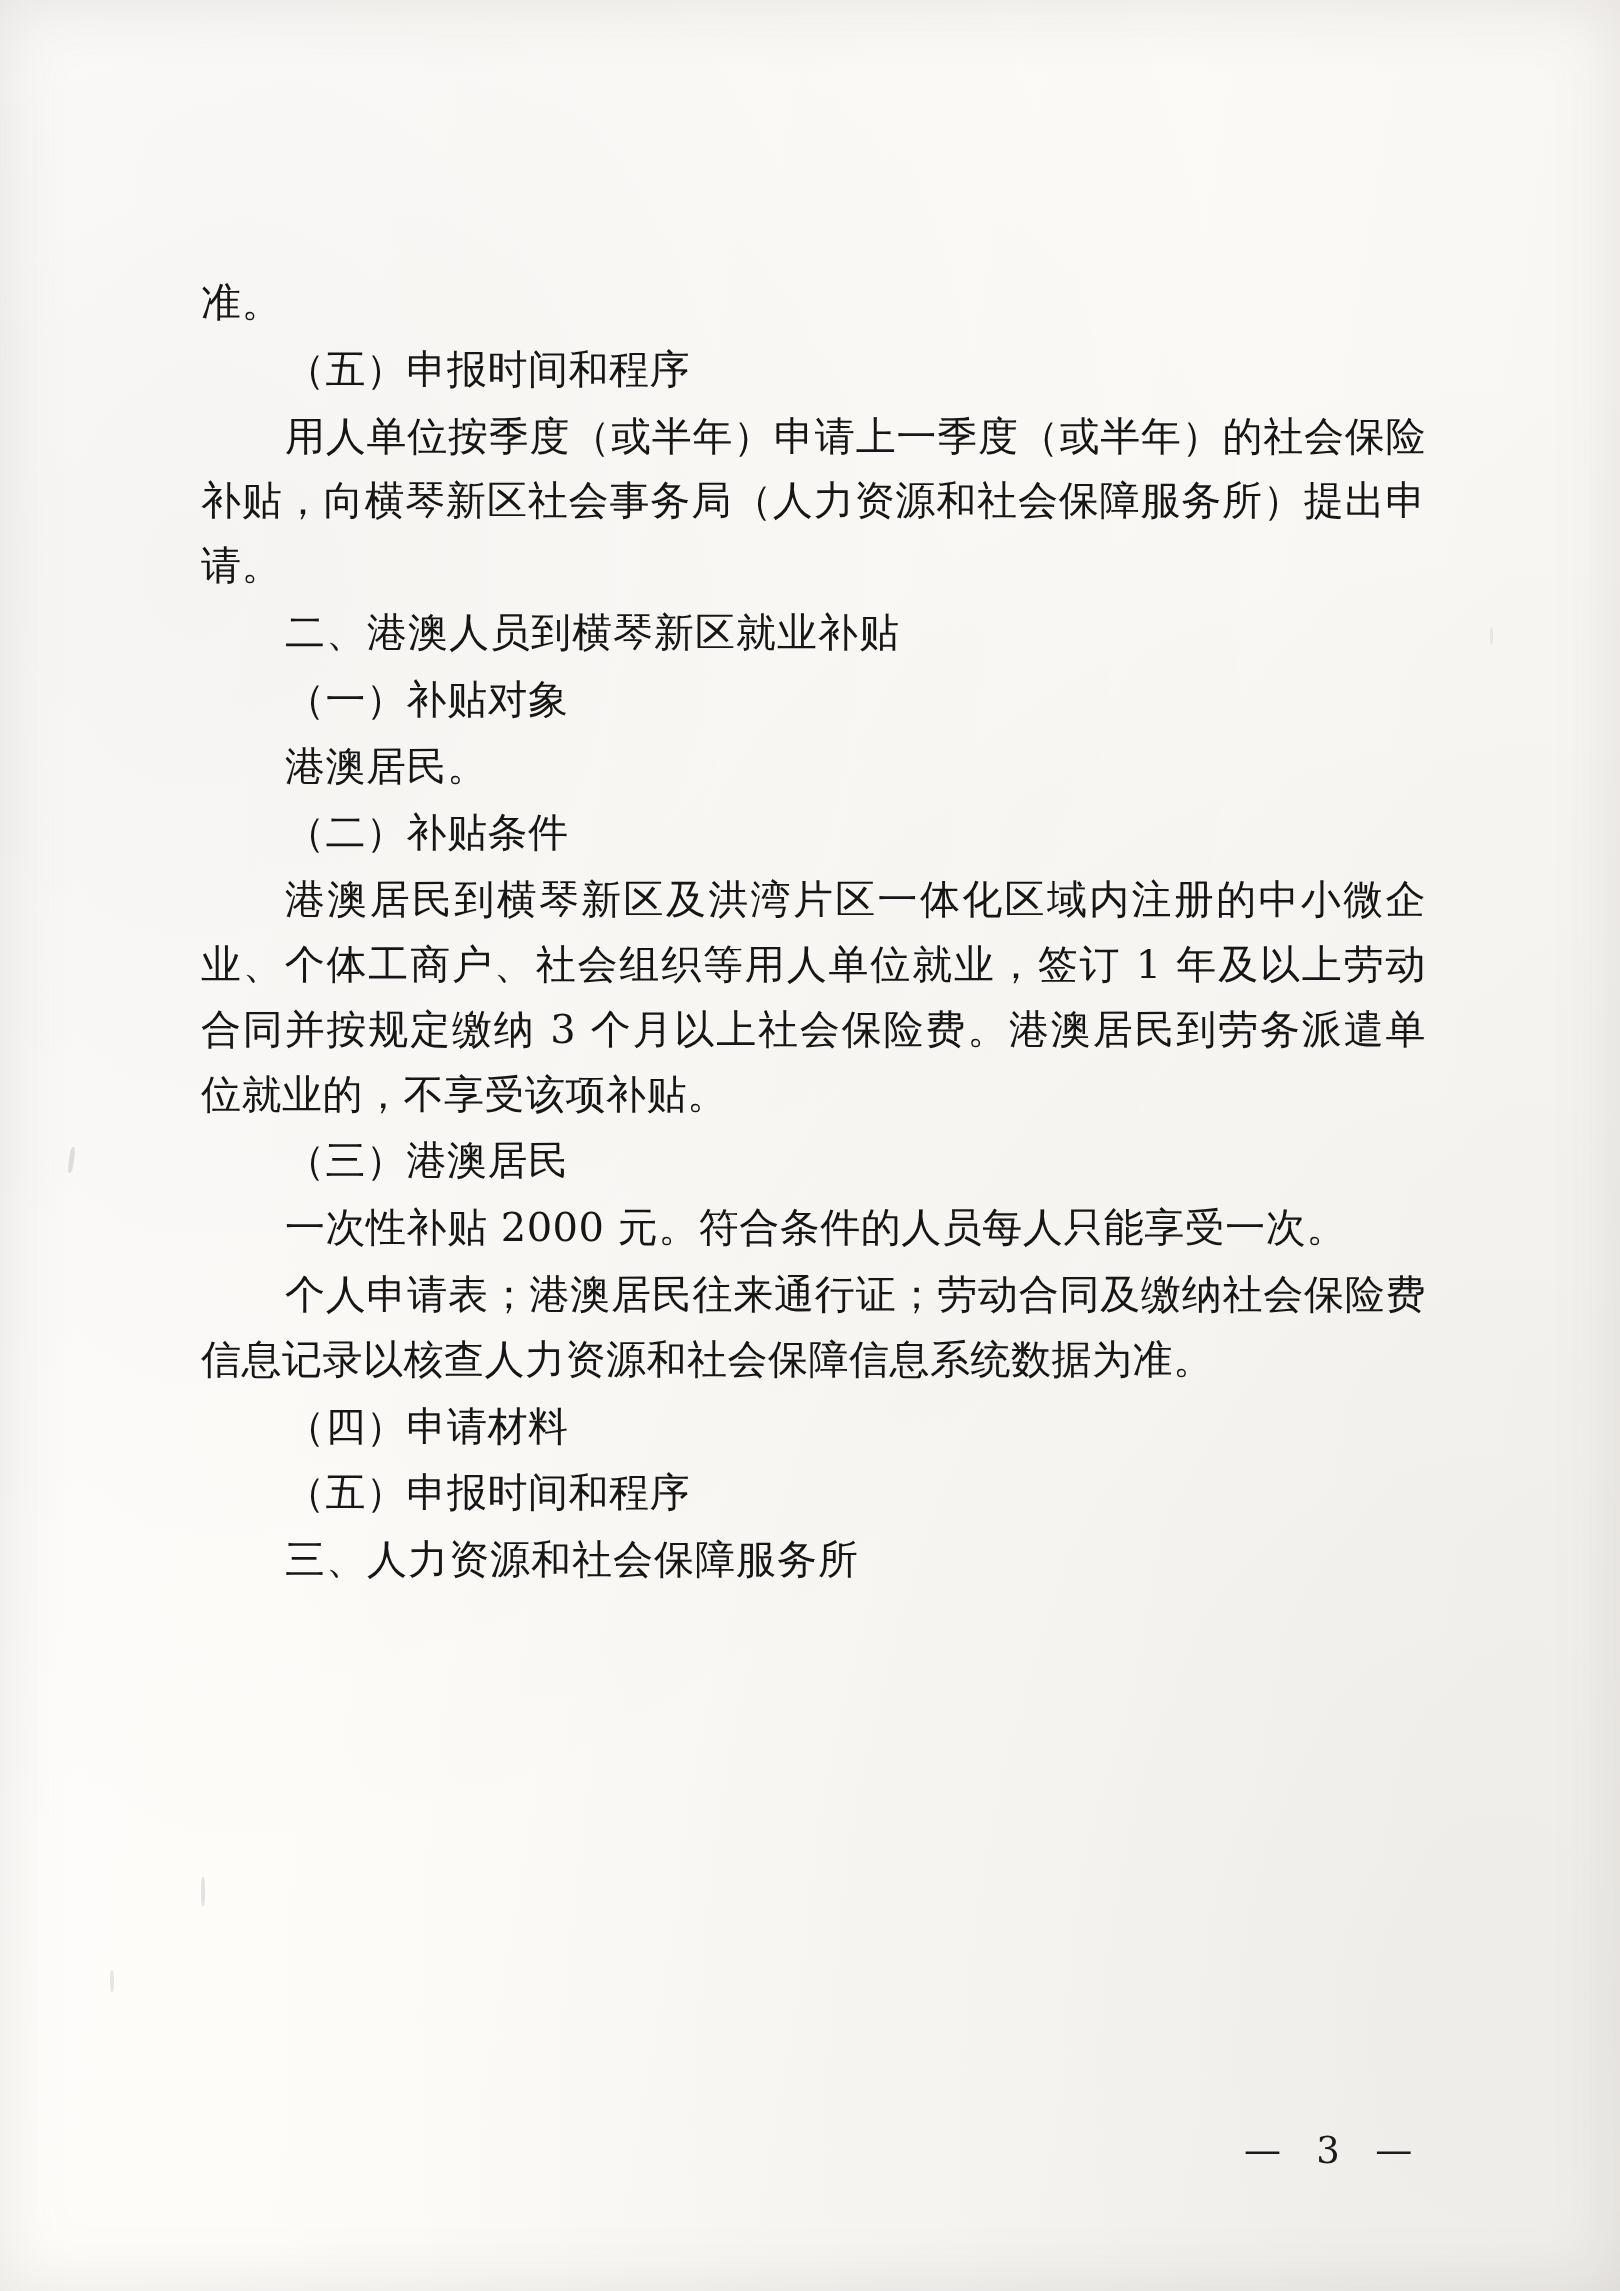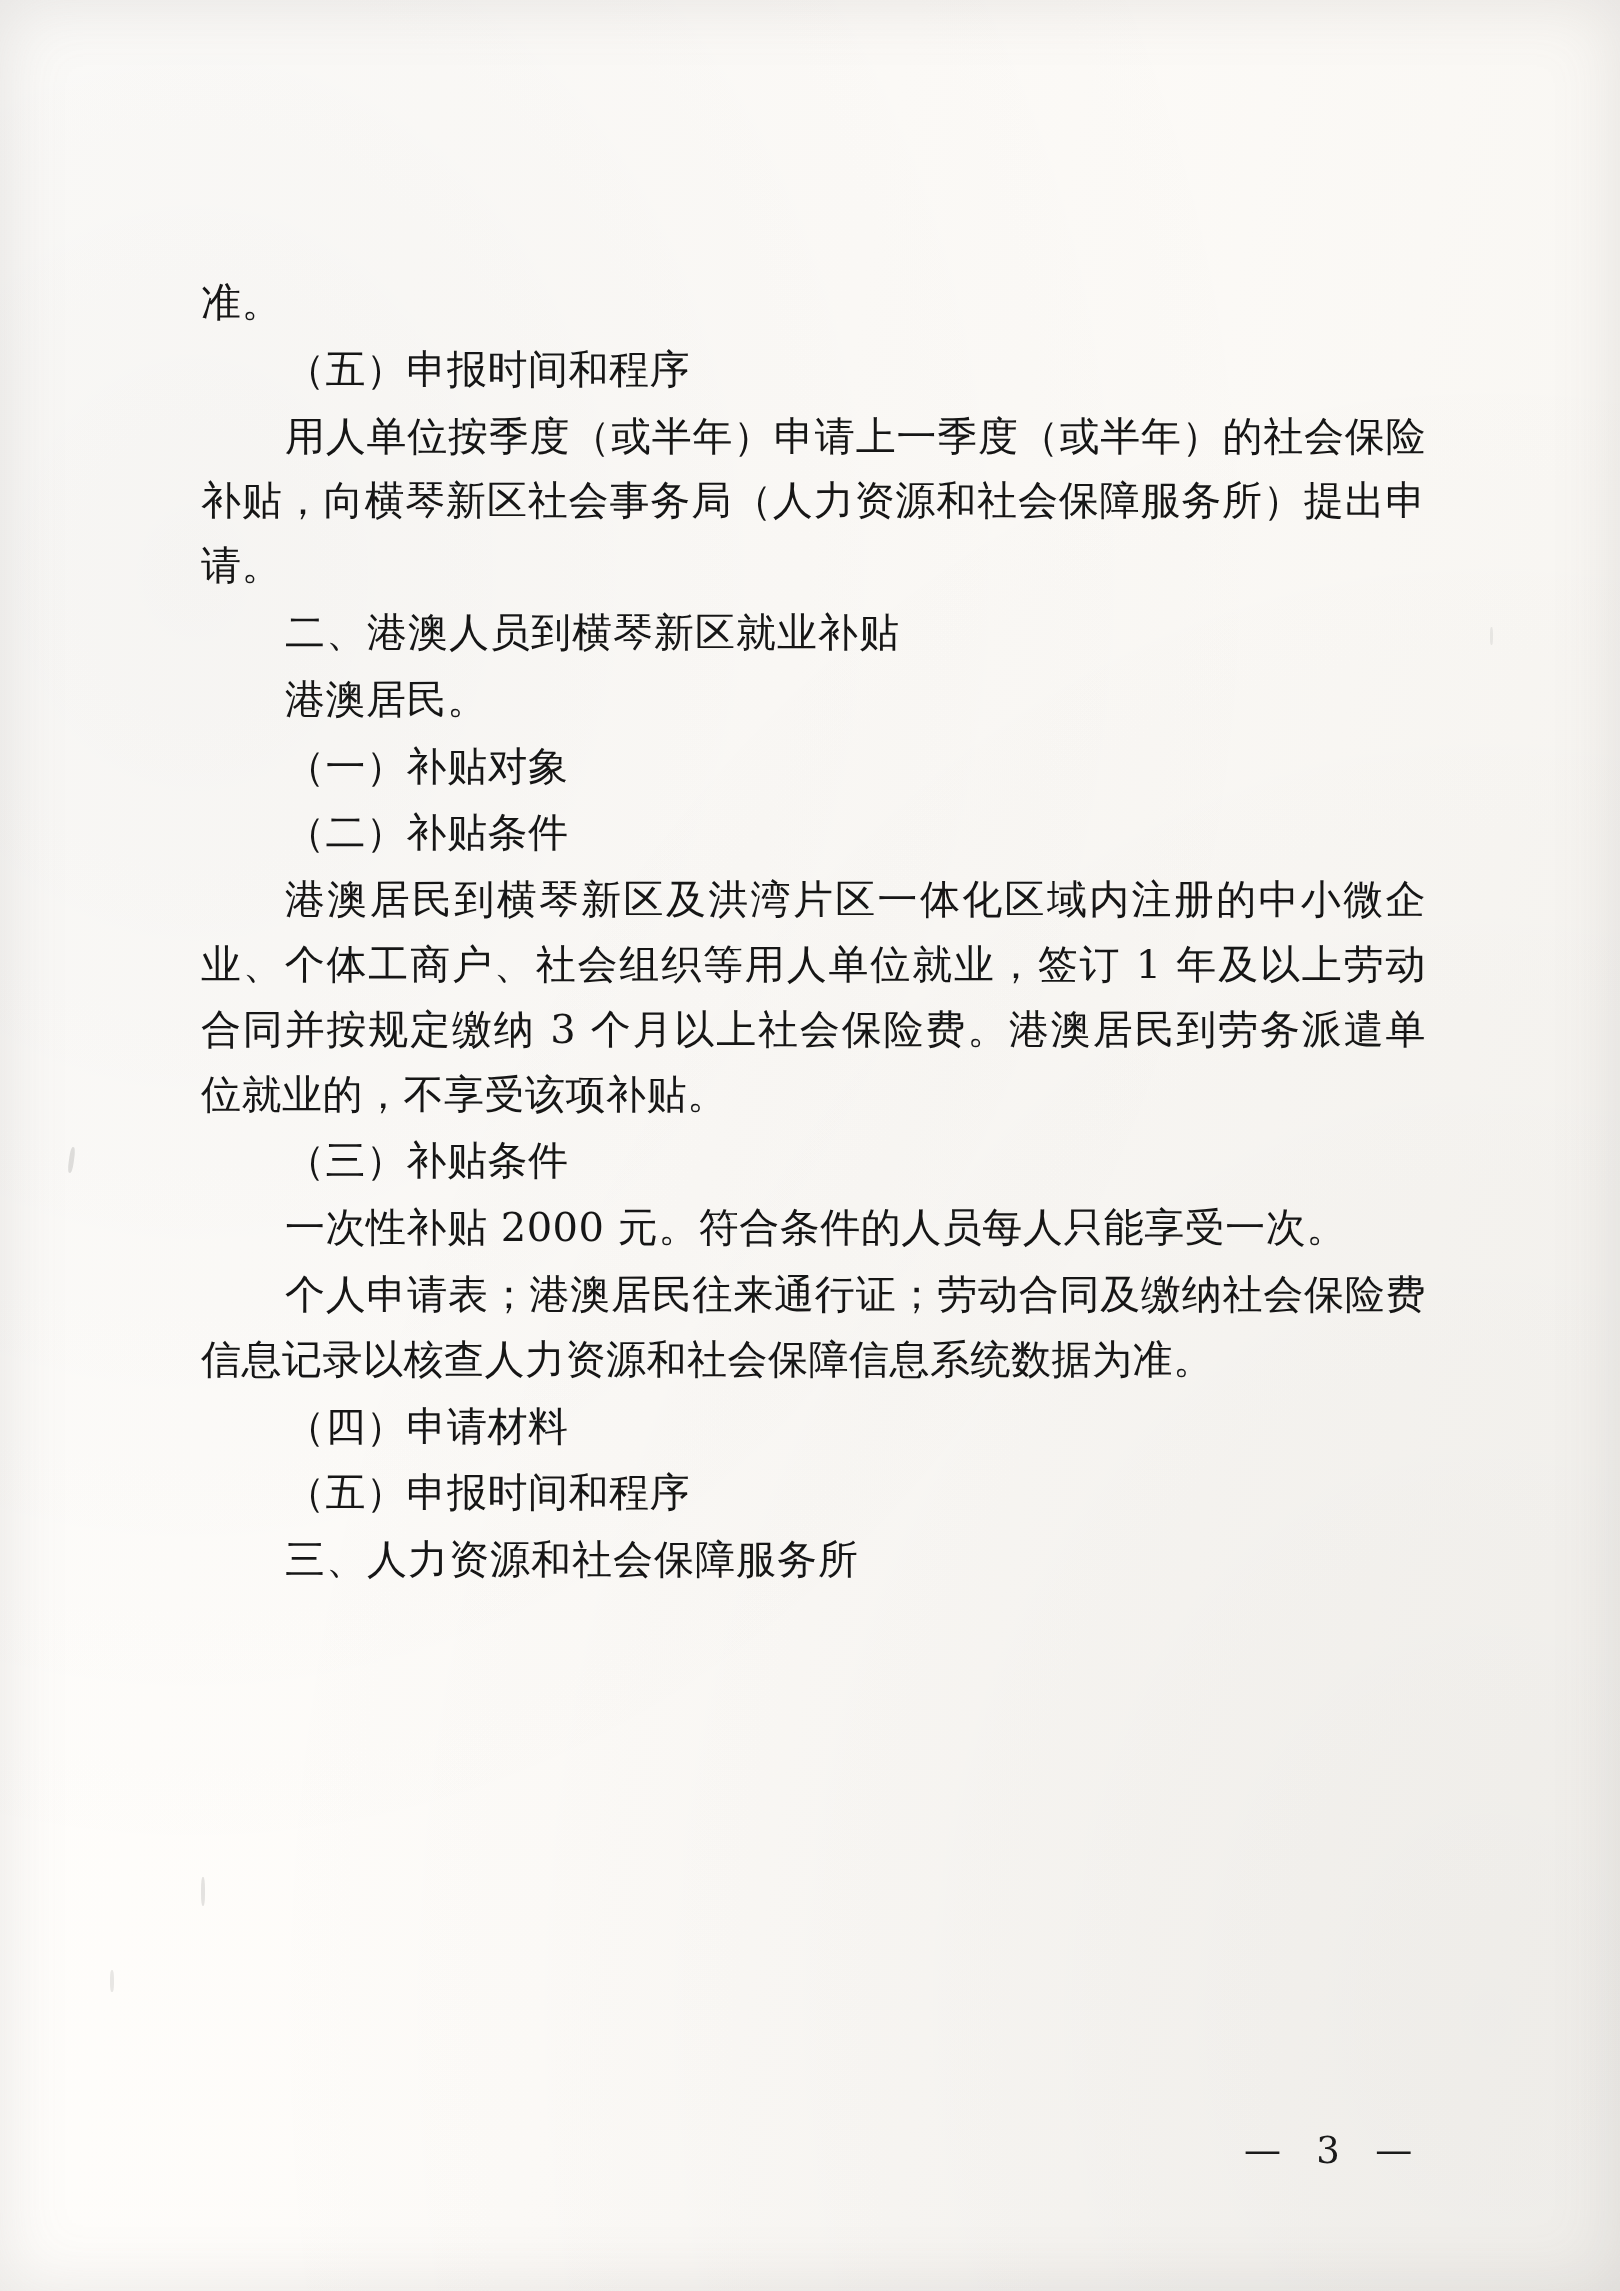--- a/index.html
+++ b/index.html
@@ -92,25 +92,25 @@
   <div class="speck s1"></div>
   <div class="speck s2"></div>
   <div class="speck s3"></div>
   <div class="speck s4"></div>
 
   <div class="content">
     <p class="para blk">准。</p>
     <p class="indent blk">（五）申报时间和程序</p>
     <p class="indent blk">用人单位按季度（或半年）申请上一季度（或半年）的社会保险补贴，向横琴新区社会事务局（人力资源和社会保障服务所）提出申请。</p>
     <p class="heading blk">二、港澳人员到横琴新区就业补贴</p>
+    <p class="indent blk">（一）补贴对象</p>
     <p class="indent blk">港澳居民。</p>
-    <p class="indent blk">（一）补贴对象</p>
     <p class="indent blk">（二）补贴条件</p>
     <p class="indent blk">港澳居民到横琴新区及洪湾片区一体化区域内注册的中小微企业、个体工商户、社会组织等用人单位就业，签订 1 年及以上劳动合同并按规定缴纳 3 个月以上社会保险费。港澳居民到劳务派遣单位就业的，不享受该项补贴。</p>
-    <p class="indent blk">（三）补贴条件</p>
+    <p class="indent blk">（三）港澳居民</p>
     <p class="indent blk">一次性补贴 2000 元。符合条件的人员每人只能享受一次。</p>
     <p class="indent blk">个人申请表；港澳居民往来通行证；劳动合同及缴纳社会保险费信息记录以核查人力资源和社会保障信息系统数据为准。</p>
     <p class="indent blk">（四）申请材料</p>
     <p class="indent blk">（五）申报时间和程序</p>
     <p class="heading blk">三、人力资源和社会保障服务所</p>
   </div>
 
   <div class="footer">— 3 —</div>
 </div>
 

